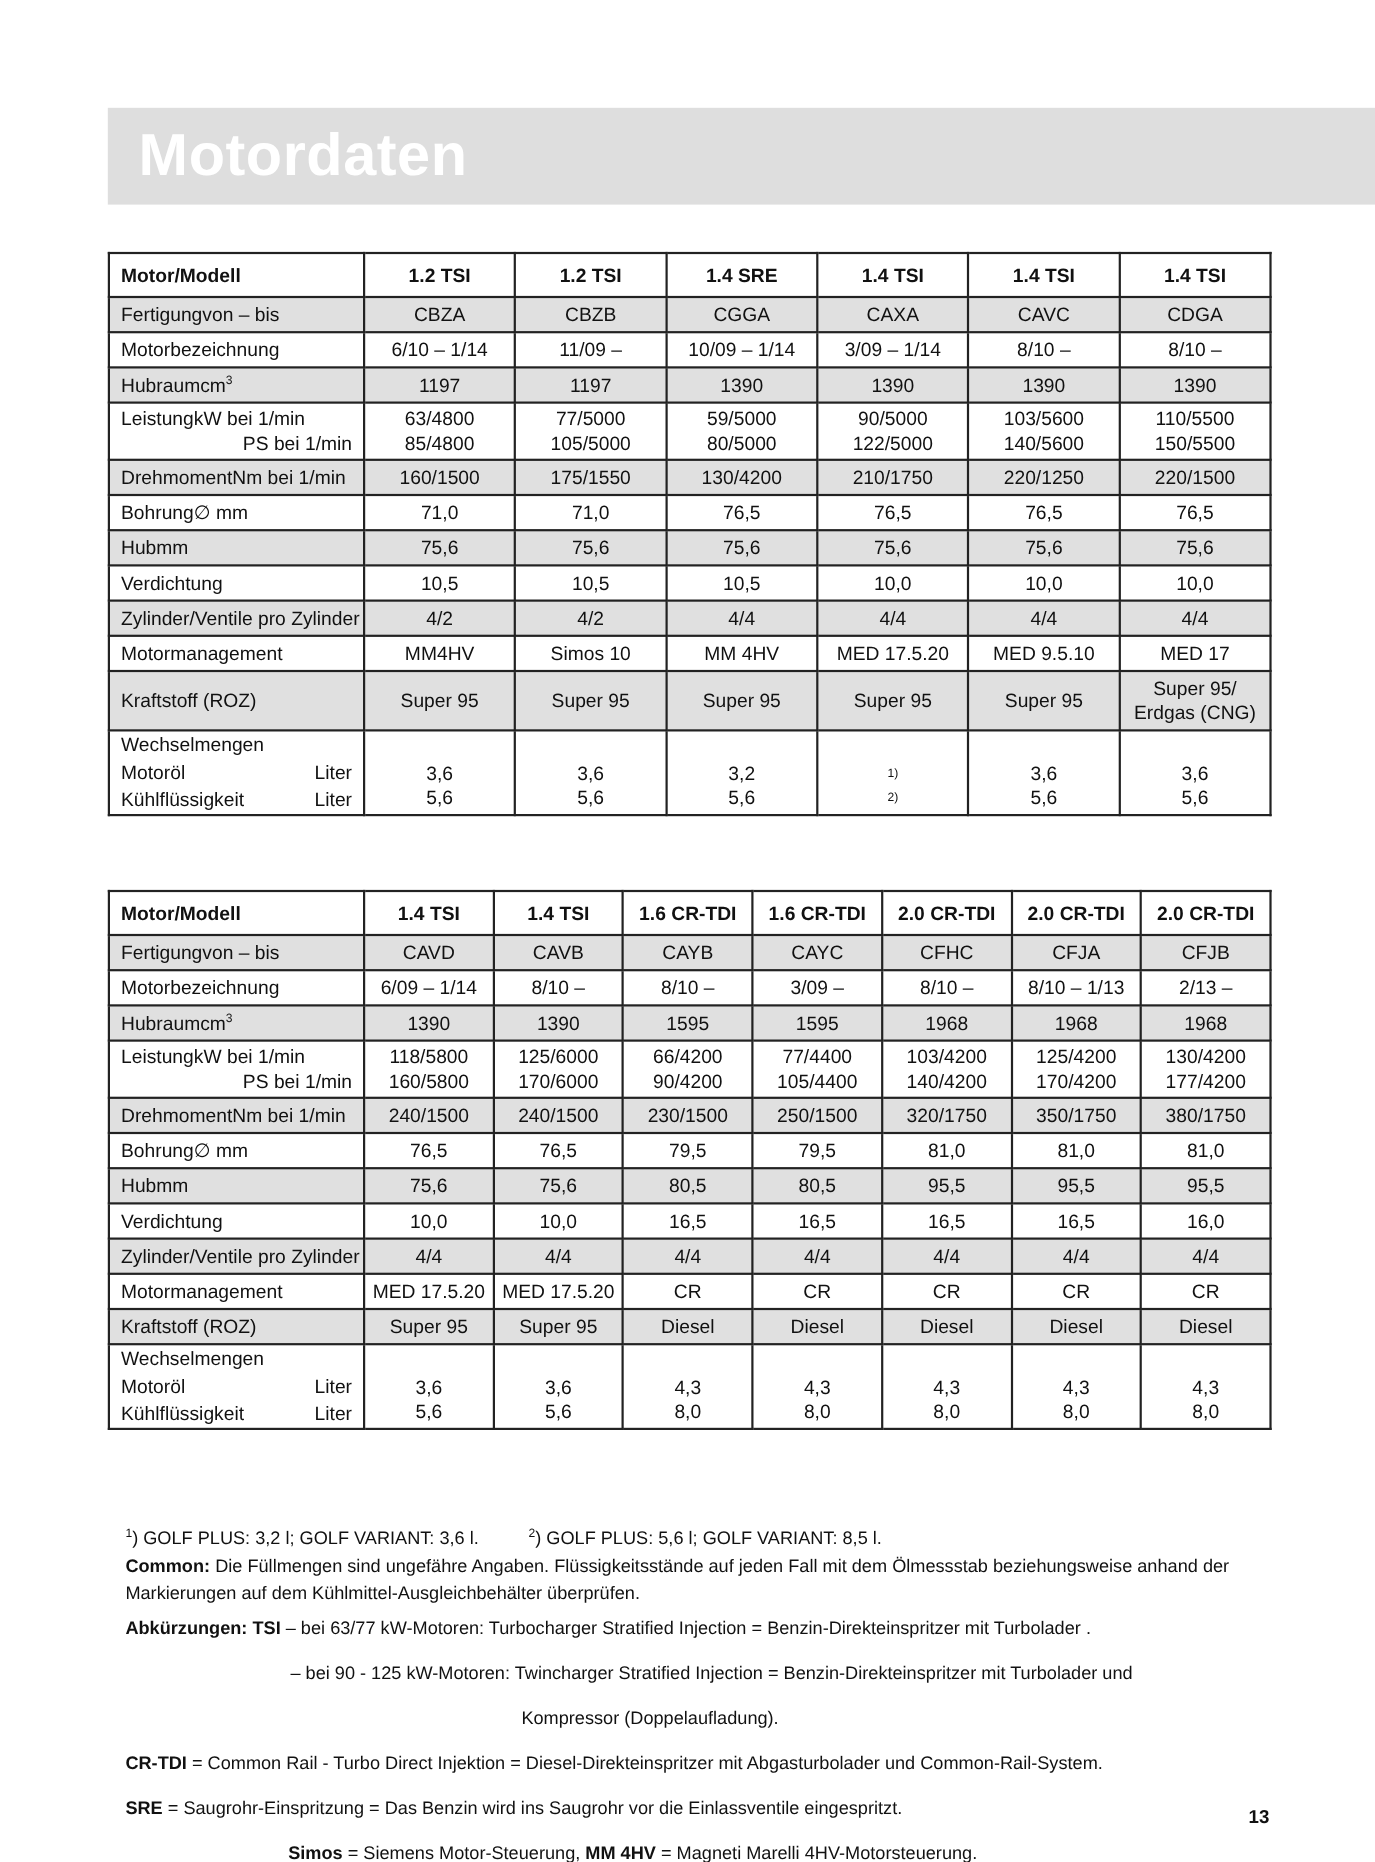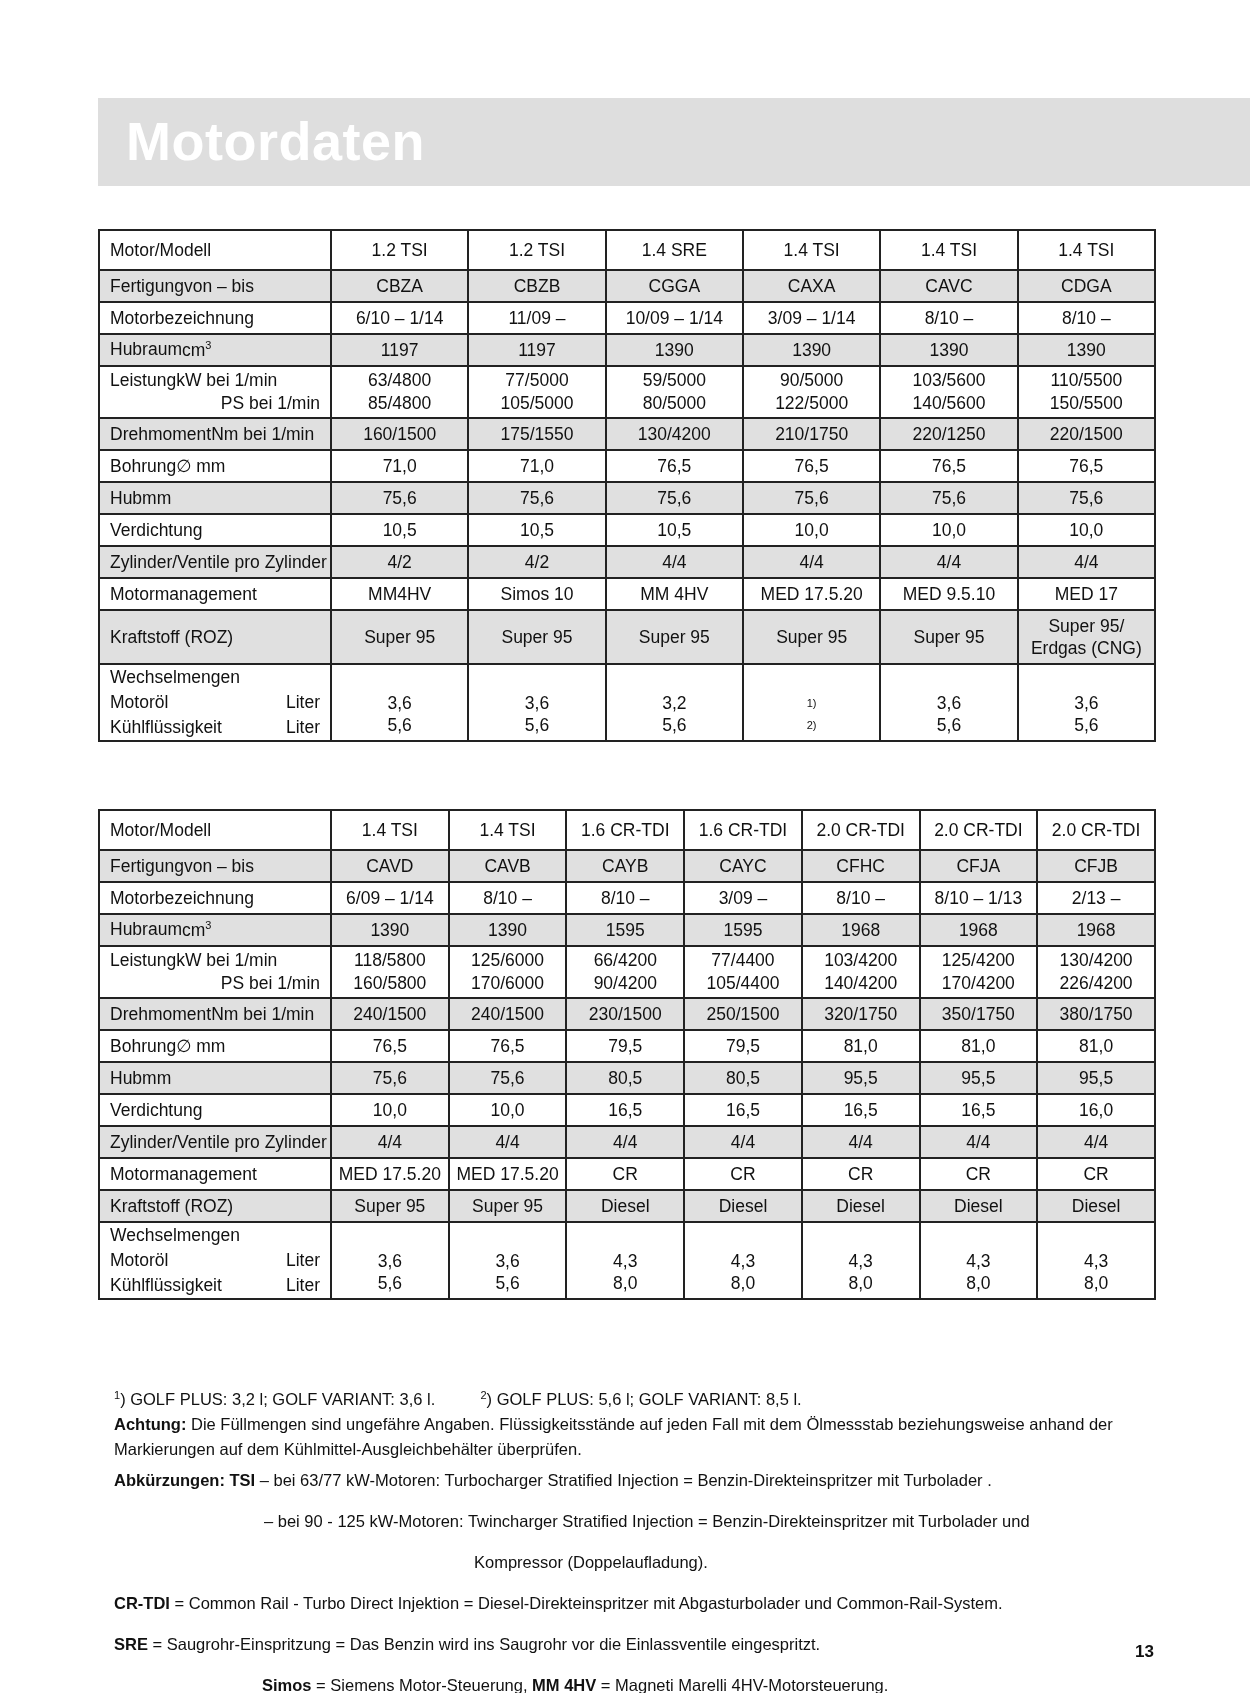--- a/index.html
+++ b/index.html
@@ -3,21 +3,21 @@
 <meta charset="utf-8">
 <style>
   html, body { margin: 0; padding: 0; background: #ffffff; }
   body { width: 1250px; height: 1693px; position: relative; font-family: "Liberation Sans", sans-serif; color: #111; }
   .title-bar { position: absolute; left: 98px; top: 98px; width: 1178px; height: 88px; background: #dedede; }
   .title-bar h1 { margin: 0; position: absolute; left: 28px; top: 12px; font-size: 54px; font-weight: bold; color: #ffffff; letter-spacing: 0.5px; }
   table.spec { position: absolute; left: 98px; width: 1058px; border-collapse: collapse; font-size: 17.5px; table-layout: fixed; }
   table.spec td { border: 2px solid #222; padding: 0 6px; text-align: center; vertical-align: middle; height: 30px; white-space: nowrap; }
   table.spec tr.shade td { background: #e0e0e0; }
   table.spec td.lab { text-align: left; padding-left: 10px; padding-right: 10px; }
-  table.spec tr.head td { font-weight: normal; height: 38px; border-radius: 15px; }
+  table.spec tr.head td { font-weight: bold; height: 38px; border-radius: 15px; }
   .lab-inner { display: flex; justify-content: flex-start; align-items: center; }
   .sup { font-size: 11px; vertical-align: super; }
   .twoline div { line-height: 23px; }
   #t1 { top: 229px; }
   #t2 { top: 809px; }
   .wechsel-lab div { line-height: 25px; display: flex; justify-content: space-between; }
   .fnmark { font-size: 11px; line-height: 22px; }
   .notes { position: absolute; left: 98px; width: 1060px; font-size: 16.5px; line-height: 25px; }
   .notes p { margin: 16px; }
   #footnotes { top: 1366px; }
@@ -365,21 +365,21 @@
         </td>
         <td>
           <div class="twoline">
             <div>125/4200</div>
             <div>170/4200</div>
           </div>
         </td>
         <td>
           <div class="twoline">
             <div>130/4200</div>
-            <div>226/4200</div>
+            <div>177/4200</div>
           </div>
         </td>
       </tr>
       <tr class="shade">
         <td class="lab">
           <div class="lab-inner">
             <span>Drehmoment</span>
             <span>Nm bei 1/min</span>
           </div>
         </td>
@@ -523,21 +523,21 @@
 
 <div class="notes" id="footnotes">
   <p>
     <span><sup class="sup">1</sup><span>) GOLF PLUS: 3,2 l; GOLF VARIANT: 3,6 l.</span></span>
     <span style="display:inline-block;width:36px"></span>
     <span><sup class="sup">2</sup><span>) GOLF PLUS: 5,6 l; GOLF VARIANT: 8,5 l.</span></span>
   </p>
 </div>
 
 <div class="notes" id="achtung">
-  <p><b>Achtung:</b><span> Die Füllmengen sind ungefähre Angaben. Flüssigkeitsstände auf jeden Fall mit dem Ölmessstab beziehungsweise anhand der Markierungen auf dem Kühlmittel-Ausgleichbehälter überprüfen.</span></p>
+  <p><b>Common:</b><span> Die Füllmengen sind ungefähre Angaben. Flüssigkeitsstände auf jeden Fall mit dem Ölmessstab beziehungsweise anhand der Markierungen auf dem Kühlmittel-Ausgleichbehälter überprüfen.</span></p>
 </div>
 
 <div class="notes" id="abk">
   <p><b>Abkürzungen: TSI</b><span> – bei 63/77 kW-Motoren: Turbocharger Stratified Injection = Benzin-Direkteinspritzer mit Turbolader .</span></p>
   <p class="indent1" style="padding-left:150px">– bei 90 - 125 kW-Motoren: Twincharger Stratified Injection = Benzin-Direkteinspritzer mit Turbolader und</p>
   <p class="indent2" style="padding-left:360px">Kompressor (Doppelaufladung).</p>
   <p><b>CR-TDI</b><span> = Common Rail - Turbo Direct Injektion = Diesel-Direkteinspritzer mit Abgasturbolader und Common-Rail-System.</span></p>
   <p><b>SRE</b><span> = Saugrohr-Einspritzung = Das Benzin wird ins Saugrohr vor die Einlassventile eingespritzt.</span></p>
   <p style="padding-left:148px"><b>Simos</b><span> = Siemens Motor-Steuerung, </span><b>MM 4HV</b><span> = Magneti Marelli 4HV-Motorsteuerung.</span></p>
 </div>

